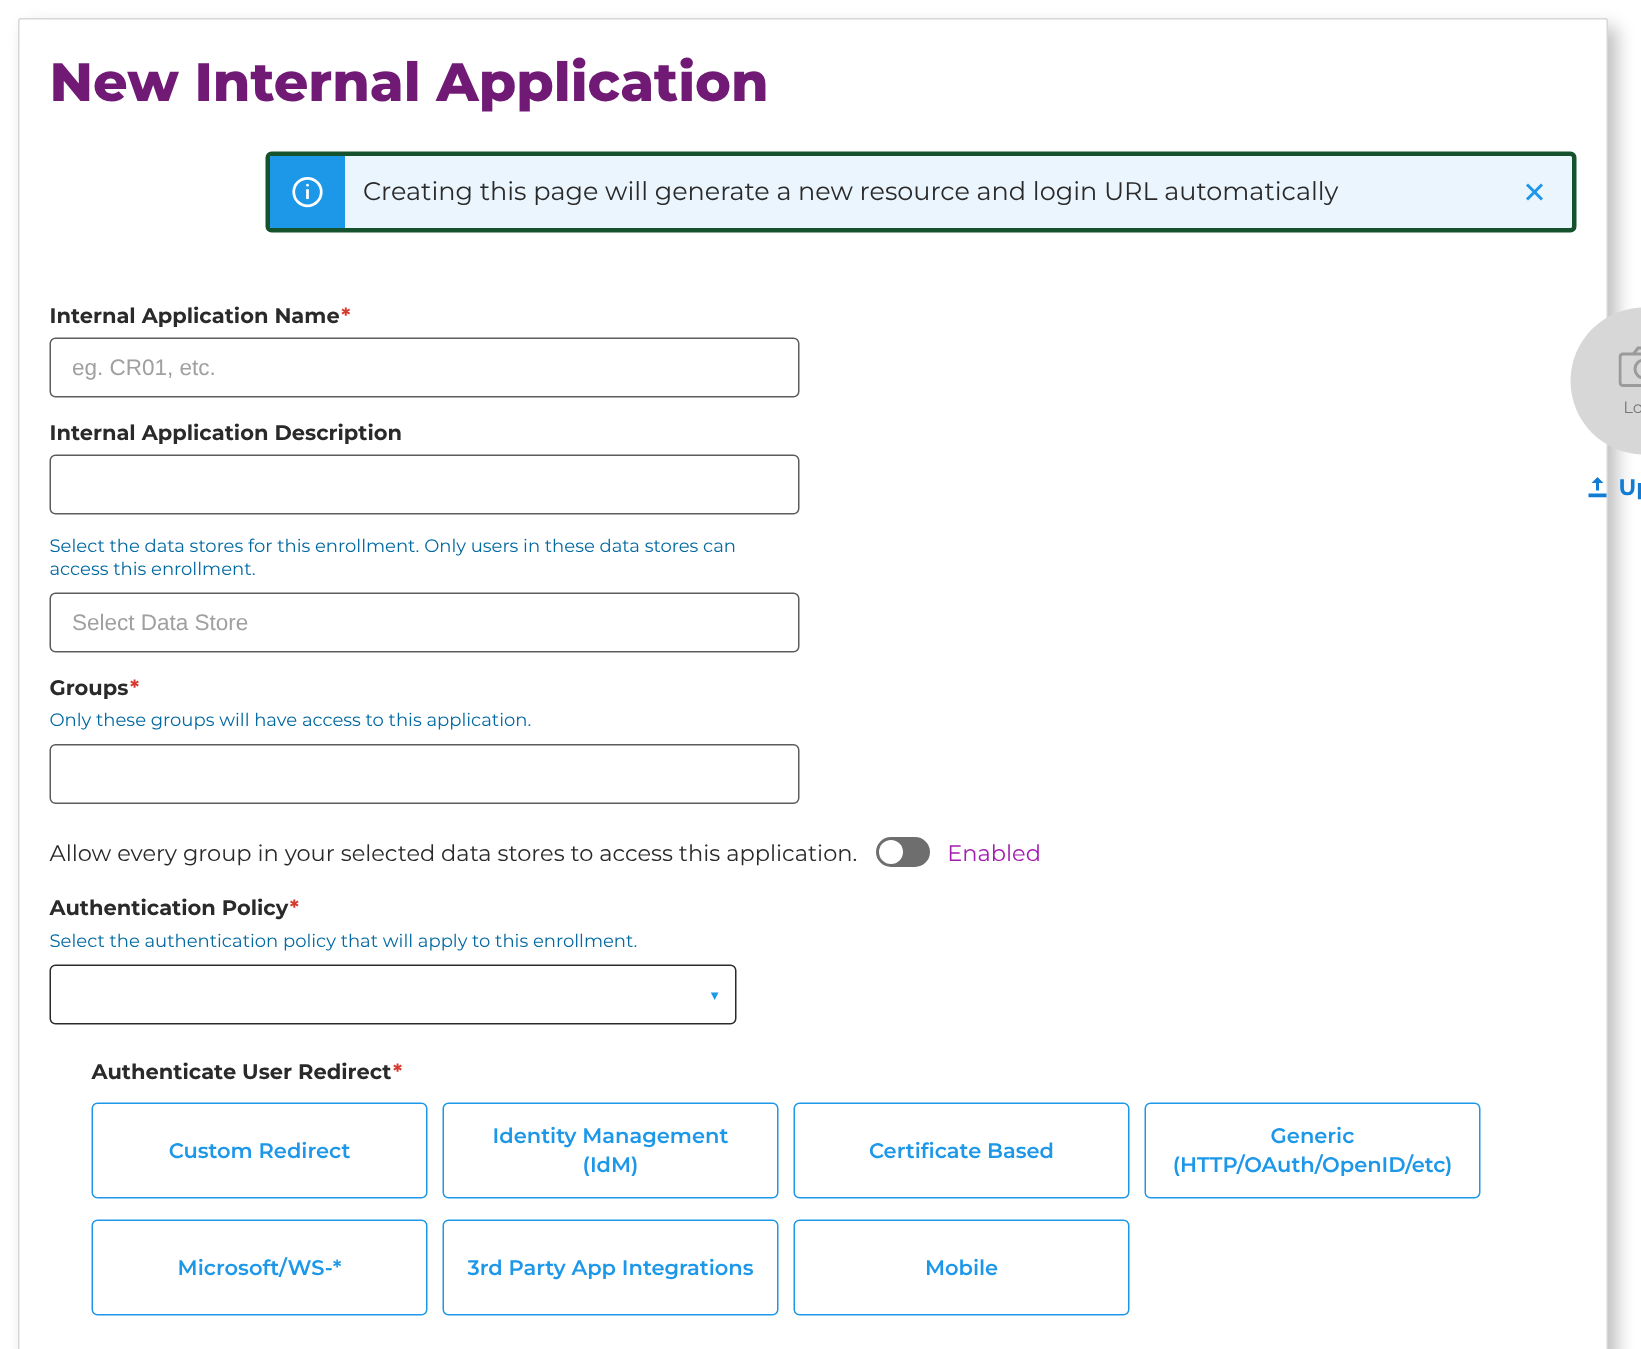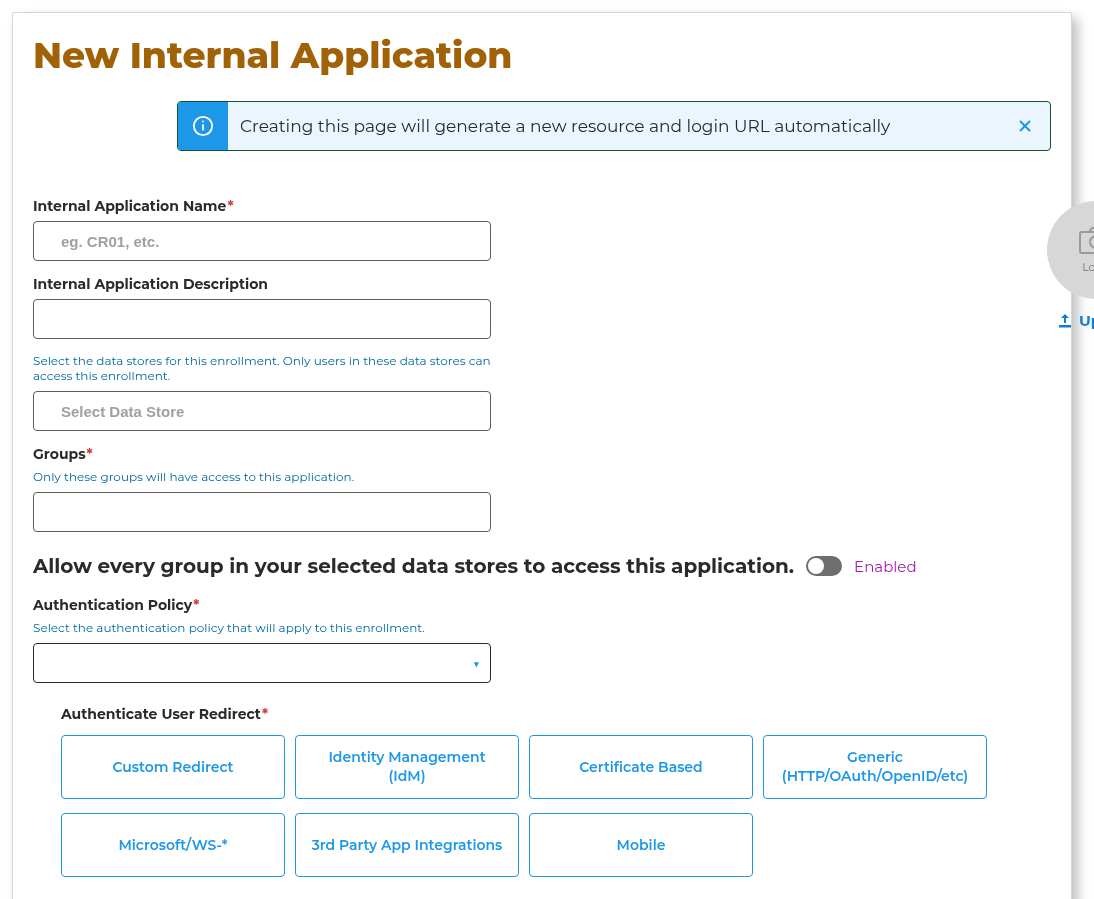--- a/index.html
+++ b/index.html
@@ -13,29 +13,29 @@
     background: #fff;
     border: 1px solid #d7d7d7;
     border-radius: 2px;
     box-shadow: 6px 6px 12px rgba(0,0,0,0.25);
     padding: 12px 20px 22px 20px;
     position: relative;
   }
   .page-title {
     font-size: 36px;
     font-weight: 800;
-    color: #a16207;
+    color: #701a75;
     margin: 8px 0 24px 0;
   }
   .alert {
     display: flex;
     align-items: stretch;
     margin-left: 144px;
     margin-bottom: 46px;
-    border: 1px solid #14532d;
+    border: 3px solid #14532d;
     border-radius: 4px;
     overflow: hidden;
     background: #eaf5fd;
   }
   .alert-icon {
     width: 50px;
     background: #1d97e8;
     display: flex;
     align-items: center;
     justify-content: center;
@@ -103,29 +103,28 @@
   }
   .field-desc {
     font-size: 12px;
     color: #0369a1;
     margin-top: 2px;
     margin-bottom: 8px;
     max-width: 460px;
   }
   .req { color: #d63a2e; margin-left: 1px; }
   .input-box {
-    width: 458px;
+    width: 500px;
     height: 40px;
     border: 1px solid #5c5c5c;
     border-radius: 4px;
-    padding: 0 27px;
+    padding: 0 14px;
     font-size: 15px;
     color: #2a2a2a;
     outline: none;
-    font-weight: bold;
   }
   .input-box::placeholder { color: #a0a0a0; }
   .select-box {
     width: 458px;
     height: 40px;
     border: 1px solid #2a2a2a;
     border-radius: 4px;
     padding: 0 10px;
     display: flex;
     align-items: center;
@@ -133,22 +132,22 @@
     cursor: pointer;
   }
   .select-caret { color: #1d97e8; font-size: 12px; }
   .toggle-row {
     display: flex;
     align-items: center;
     gap: 12px;
     margin: 22px 0 18px 0;
   }
   .toggle-text {
-    font-size: 20px;
-    font-weight: 700;
+    font-size: 15px;
+    font-weight: 400;
     color: #2a2a2a;
   }
   .toggle {
     width: 36px;
     height: 20px;
     border-radius: 10px;
     background: #6e6e6e;
     position: relative;
     cursor: pointer;
   }

